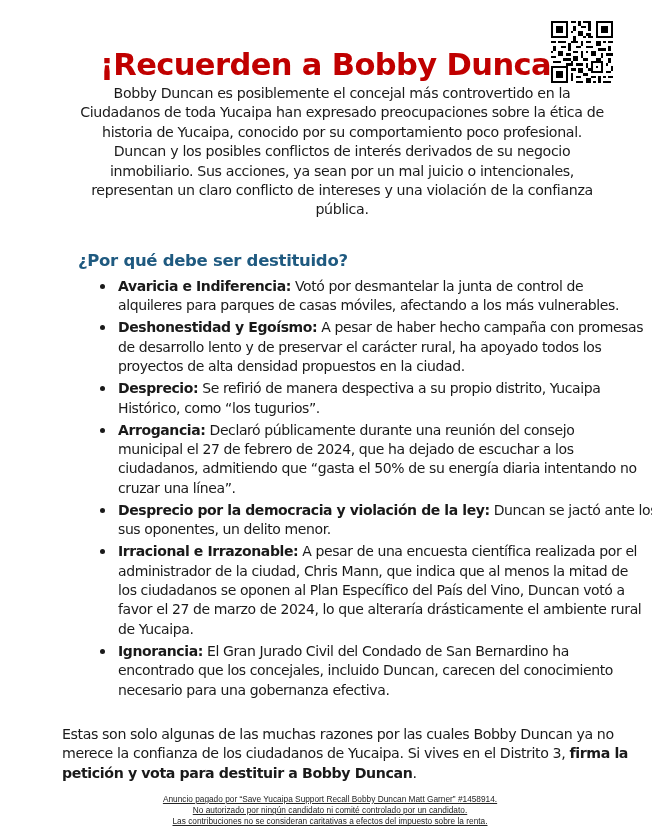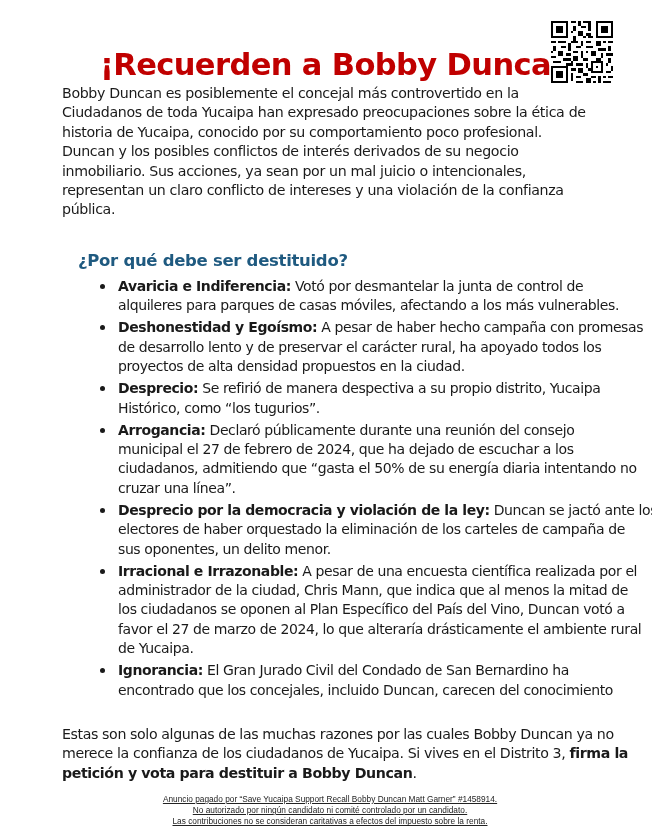--- a/index.html
+++ b/index.html
@@ -15,21 +15,21 @@
   }
   .qr {
     position: absolute; left: 551px; top: 21px; width: 62px; height: 62px;
   }
   .qr svg { display: block; width: 62px; height: 62px; }
   .intro {
     position: absolute; left: 62px; top: 84px; width: 560px;
     font-size: 14.2px; line-height: 19.4px; letter-spacing: -0.35px;
     margin: 0;
   }
-  .intro .line { display: block; white-space: nowrap; }
+  .intro .line { display: block; white-space: nowrap; text-align: center; }
   .heading {
     position: absolute; left: 62px; top: 234px;
     font-size: 16.5px; letter-spacing: -0.3px; color: #1f5a80; margin: 16px;
     line-height: 22px; white-space: nowrap;
   }
   .reasons {
     position: absolute; left: 78px; top: 264px; width: 545px;
     list-style: none; margin: 13px; padding: 0;
     font-size: 14px; line-height: 19.4px; letter-spacing: -0.4px;
   }
@@ -113,35 +113,35 @@
   <li>
     <span class="bullet"></span>
     <span class="line"><b>Arrogancia:</b><span> Declaró públicamente durante una reunión del consejo</span></span>
     <span class="line">municipal el 27 de febrero de 2024, que ha dejado de escuchar a los</span>
     <span class="line">ciudadanos, admitiendo que “gasta el 50% de su energía diaria intentando no</span>
     <span class="line">cruzar una línea”.</span>
   </li>
   <li>
     <span class="bullet"></span>
     <span class="line"><b>Desprecio por la democracia y violación de la ley:</b><span> Duncan se jactó ante los</span></span>
-    <span class="line">electores de haber orquestado la eliminación de los carteles de campaña de</span>
     <span class="line">sus oponentes, un delito menor.</span>
   </li>
   <li>
     <span class="bullet"></span>
     <span class="line"><b>Irracional e Irrazonable:</b><span> A pesar de una encuesta científica realizada por el</span></span>
     <span class="line">administrador de la ciudad, Chris Mann, que indica que al menos la mitad de</span>
     <span class="line">los ciudadanos se oponen al Plan Específico del País del Vino, Duncan votó a</span>
     <span class="line">favor el 27 de marzo de 2024, lo que alteraría drásticamente el ambiente rural</span>
     <span class="line">de Yucaipa.</span>
   </li>
   <li>
     <span class="bullet"></span>
     <span class="line"><b>Ignorancia:</b><span> El Gran Jurado Civil del Condado de San Bernardino ha</span></span>
     <span class="line">encontrado que los concejales, incluido Duncan, carecen del conocimiento</span>
+    <span class="line">necesario para una gobernanza efectiva.</span>
   </li>
 </ul>
 
 <p class="closing">
   <span class="line">Estas son solo algunas de las muchas razones por las cuales Bobby Duncan ya no</span>
   <span class="line"><span>merece la confianza de los ciudadanos de Yucaipa. Si vives en el Distrito 3, </span><b>firma la</b></span>
   <span class="line"><b>petición y vota para destituir a Bobby Duncan</b><span>.</span></span>
 </p>
 
 <div class="disclaimer">

